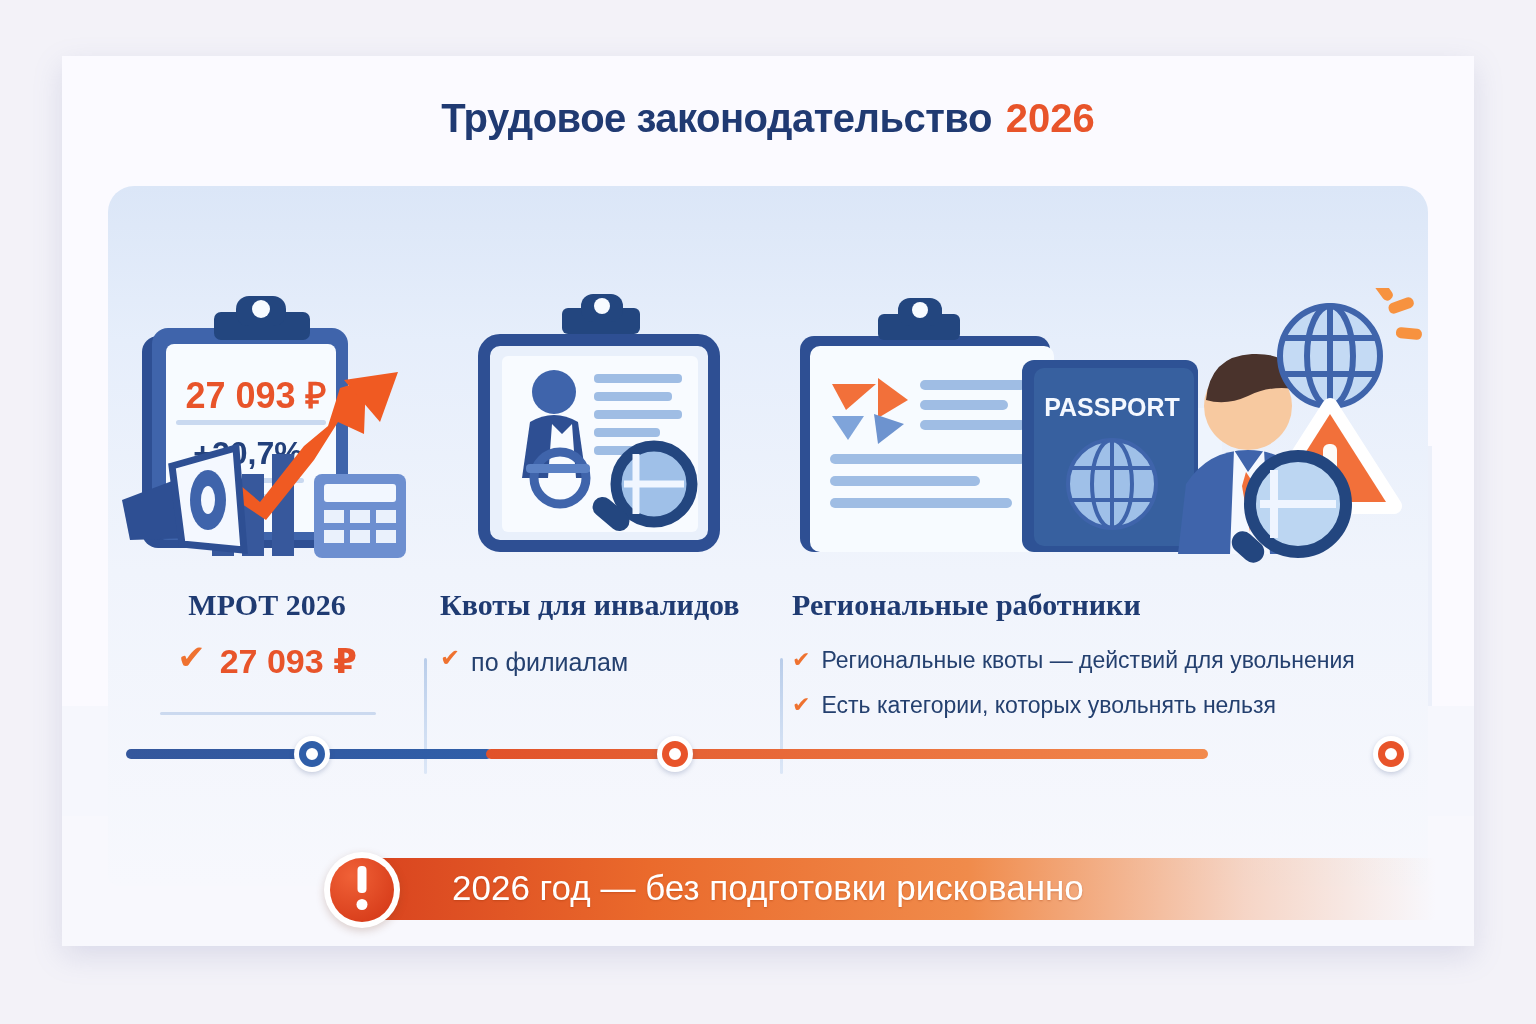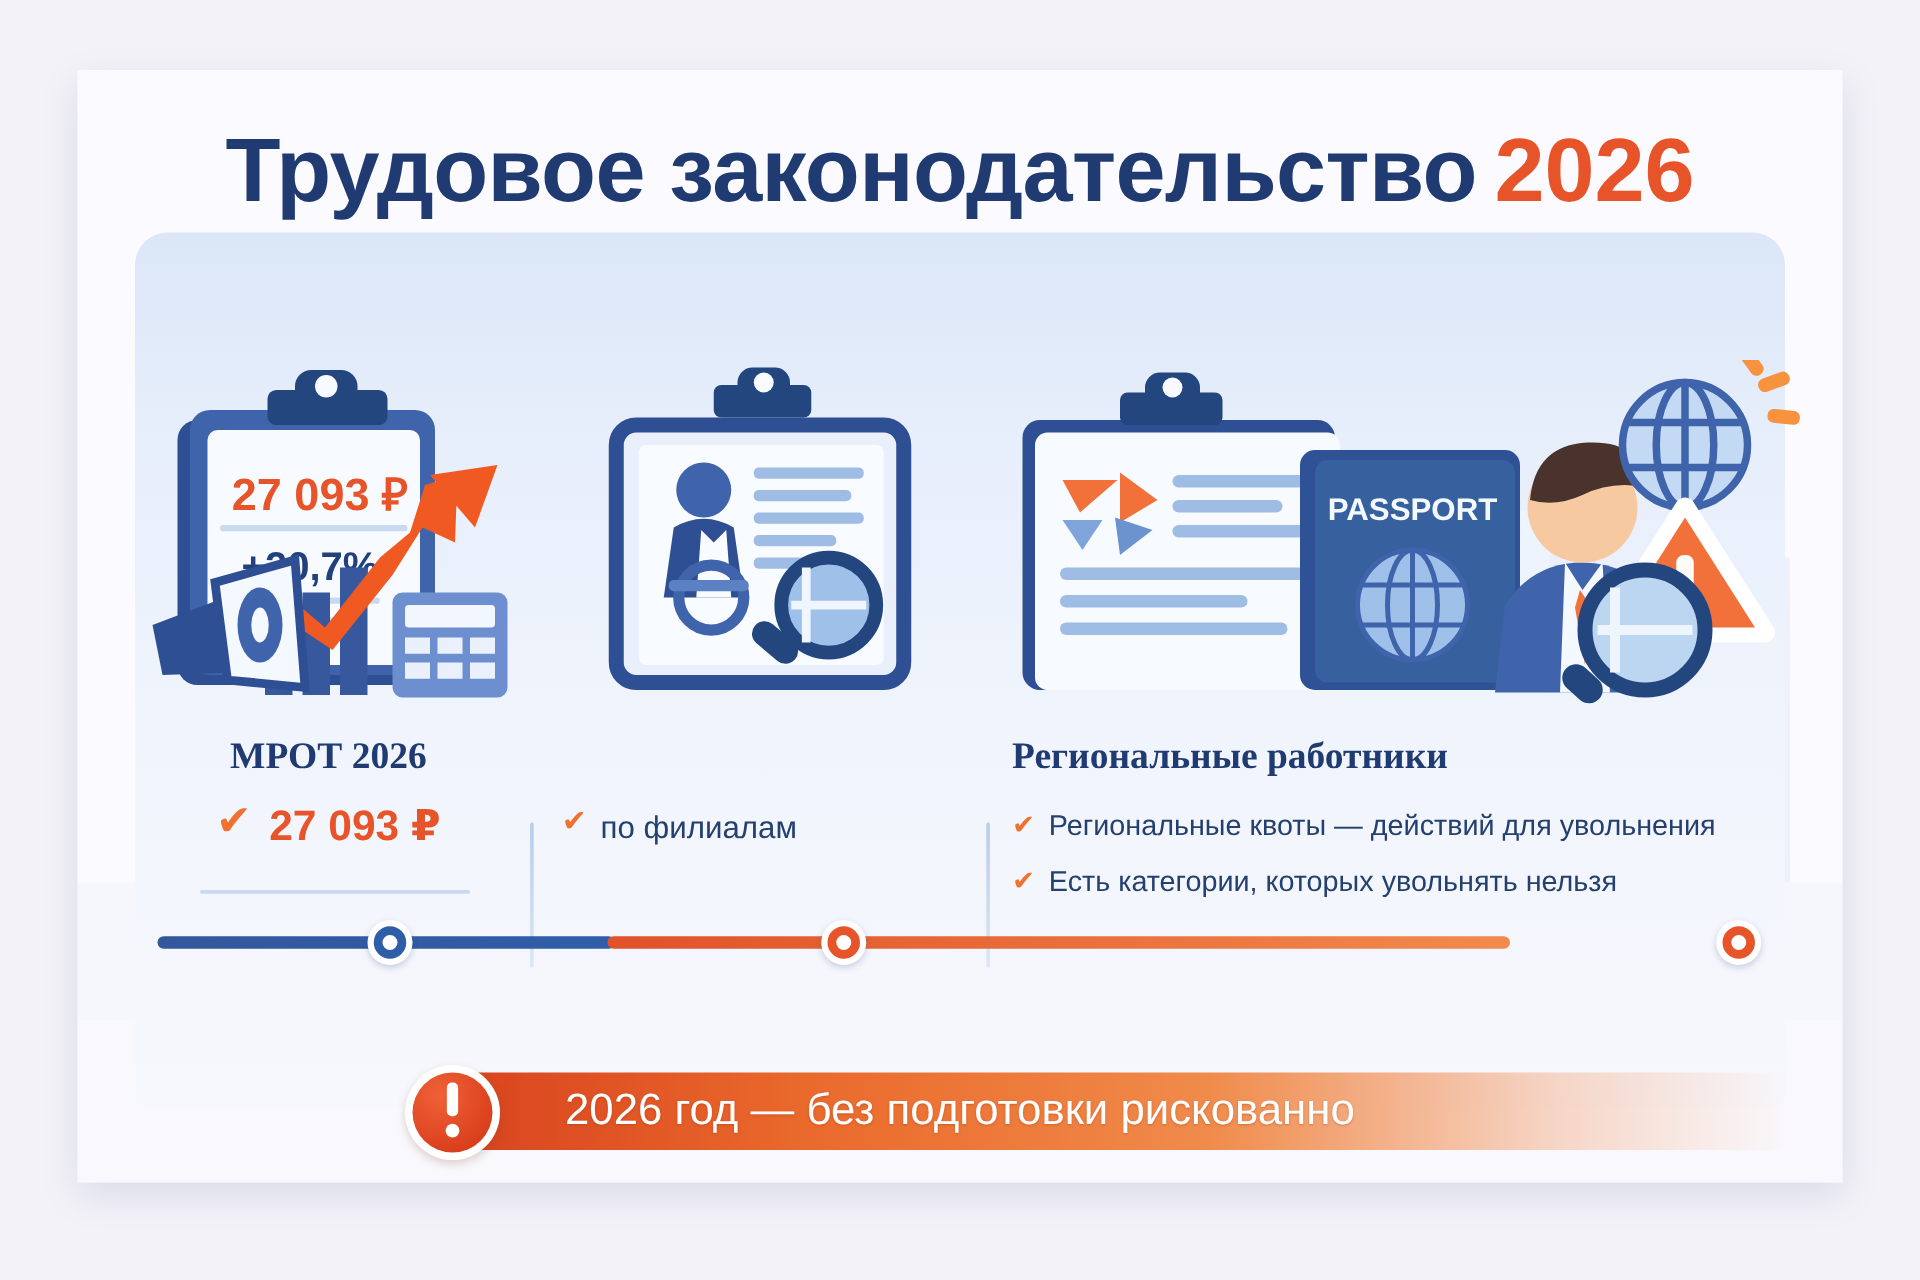--- a/index.html
+++ b/index.html
@@ -23,31 +23,31 @@
   .skyline{position:absolute;inset:0;opacity:.55;}
   .band{
     position:absolute;left:46px;top:130px;width:1320px;height:700px;
     background:linear-gradient(180deg,#dbe6f7 0%,#e6eefb 22%,#f0f4fc 55%,#f7f8fd 100%);
     border-radius:26px 26px 10px 10px;
   }
 
   
   .title{
     position:absolute;left:0;right:0;top:40px;text-align:center;
-    font-size:72px;font-weight:700;letter-spacing:-.5px;
+    font-size:40px;font-weight:700;letter-spacing:-.5px;
     color:#203a72;white-space:nowrap;
   }
   .title .year{color:#e8542a;font-weight:700;margin-left:14px;letter-spacing:0;}
   .subtitle{
     position:absolute;left:0;right:0;top:142px;text-align:center;
     font-size:29px;font-weight:700;color:#1f3b72;white-space:nowrap;
   }
 
   
-  .cols{position:absolute;left:46px;top:232px;width:1320px;height:480px;display:flex;gap:18px;}
+  .cols{position:absolute;left:46px;top:232px;width:1320px;height:480px;display:flex;}
   .col{position:relative;}
   .col.c1{width:318px;}
   .col.c2{width:356px;}
   .col.c3{width:646px;}
   .vdiv{position:absolute;top:370px;bottom:-6px;width:3px;
         background:linear-gradient(180deg,#b9cdea,#dce7f7);border-radius:2px;}
 
   .art{position:absolute;left:0;right:0;top:0;height:290px;}
 
   .card-title{
@@ -232,20 +232,21 @@
               <rect x="168" y="158" width="82" height="9" rx="4"></rect>
             </g>
 
             <g>
               <circle cx="228" cy="196" r="38" fill="#9fc0e8" stroke="#23467f" stroke-width="11"></circle>
               <path d="M210 166 v60 M198 196 h60" stroke="#f0f6ff" stroke-width="7"></path>
               <rect x="164" y="216" width="42" height="20" rx="10" fill="#23467f" transform="rotate(40 185 226)"></rect>
             </g>
           </svg>
         </div>
+        <div class="card-title">Квоты для инвалидов</div>
         <div class="bullets">
           <div class="bullet">
             <span class="chk">✔</span>
             <span>по филиалам</span>
           </div>
         </div>
         <div class="vdiv" style="left:354px;"></div>
       </div>
 
       <div class="col c3">

